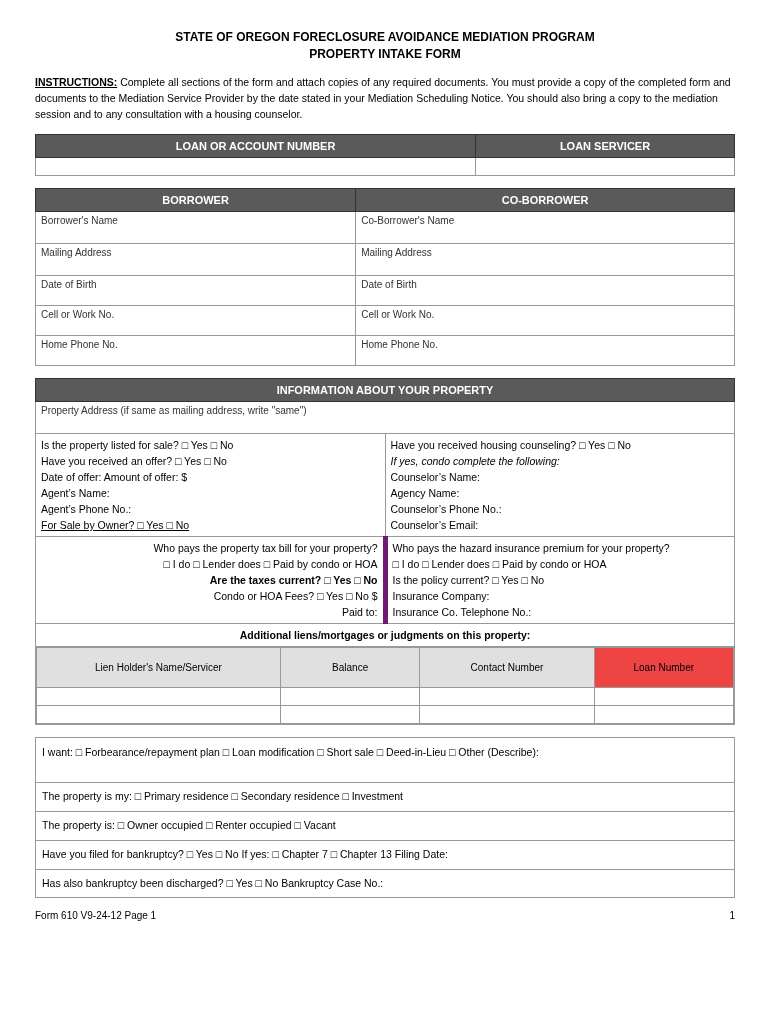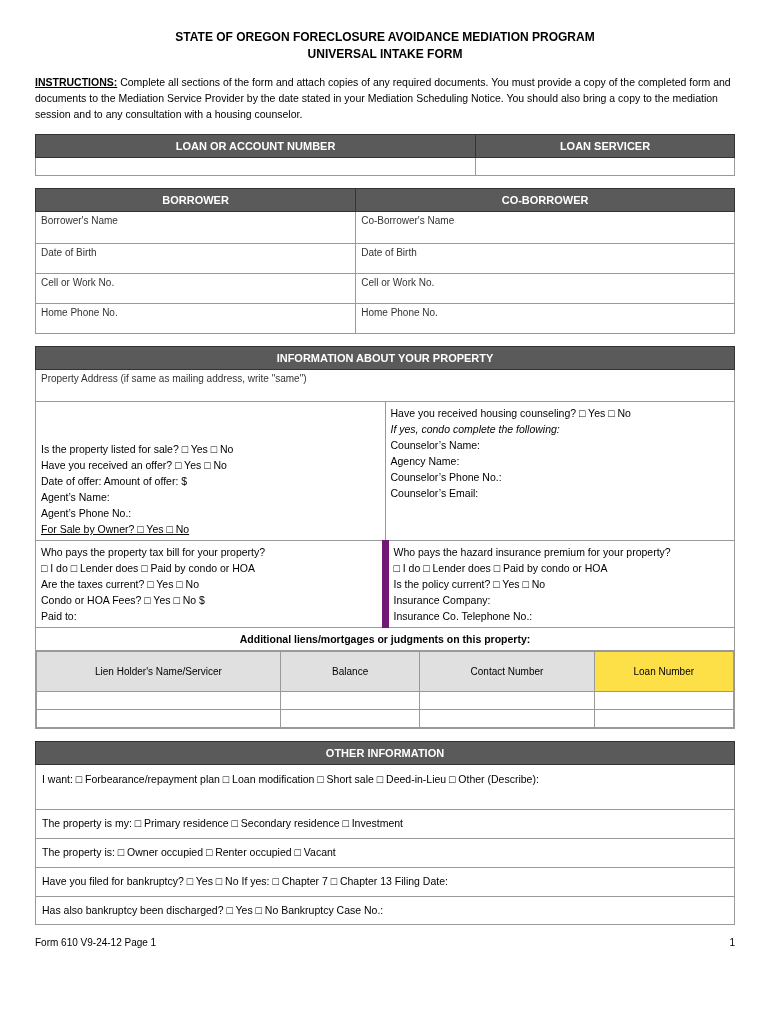--- a/index.html
+++ b/index.html
@@ -67,21 +67,21 @@
       margin-top: 10px;
       display: flex;
       justify-content: space-between;
       align-items: center;
     }
   </style>
 </head>
 <body>
 
 <div class="page-title">STATE OF OREGON FORECLOSURE AVOIDANCE MEDIATION PROGRAM</div>
-<div class="page-title">UNIVERSAL INTAKE FORM</div>
+<div class="page-title">PROPERTY INTAKE FORM</div>
 
 <p class="instructions">
   <strong>INSTRUCTIONS:</strong>
   <span>Complete all sections of the form and attach copies of any required documents. You must provide a copy of the completed form and documents to the Mediation Service Provider by the date stated in your Mediation Scheduling Notice. You should also bring a copy to the mediation session and to any consultation with a housing counselor.</span>
 </p>
 
 <table>
   <tbody>
       <tr>
     <th>LOAN OR ACCOUNT NUMBER</th>
@@ -105,20 +105,30 @@
       <div class="label-cell">Borrower's Name</div>
       <div style="height:14px;"></div>
     </td>
     <td>
       <div class="label-cell">Co-Borrower's Name</div>
       <div style="height:14px;"></div>
     </td>
   </tr>
   <tr>
     <td>
+      <div class="label-cell">Mailing Address</div>
+      <div style="height:14px;"></div>
+    </td>
+    <td>
+      <div class="label-cell">Mailing Address</div>
+      <div style="height:14px;"></div>
+    </td>
+  </tr>
+  <tr>
+    <td>
       <div class="label-cell">Date of Birth</div>
       <div style="height:12px;"></div>
     </td>
     <td>
       <div class="label-cell">Date of Birth</div>
       <div style="height:12px;"></div>
     </td>
   </tr>
   <tr>
     <td>
@@ -150,42 +160,42 @@
   </tr>
   <tr>
     <td colspan="2">
       <div class="label-cell">Property Address (if same as mailing address, write "same")</div>
       <div style="height:14px;"></div>
     </td>
   </tr>
 
   <tr>
     <td style="width:50%; vertical-align:top; border-right:1px solid #999;">
-      <div style="padding:2px 0;margin-top:36px;">Is the property listed for sale?  □ Yes  □ No</div>
+      <div style="padding:2px 0;">Is the property listed for sale?  □ Yes  □ No</div>
       <div style="padding:2px 0;">Have you received an offer?  □ Yes  □ No</div>
       <div style="padding:2px 0;">Date of offer:                Amount of offer: $</div>
       <div style="padding:2px 0;">Agent’s Name:</div>
       <div style="padding:2px 0;">Agent’s Phone No.:</div>
       <div style="padding:2px 0;text-decoration:underline;">For Sale by Owner?  □ Yes  □ No</div>
     </td>
     <td style="width:50%; vertical-align:top;">
       <div style="padding:2px 0;">Have you received housing counseling?  □ Yes  □ No</div>
       <div style="padding:2px 0; font-style:italic;">If yes, condo complete the following:</div>
       <div style="padding:2px 0;">Counselor’s Name:</div>
       <div style="padding:2px 0;">Agency Name:</div>
       <div style="padding:2px 0;">Counselor’s Phone No.:</div>
       <div style="padding:2px 0;">Counselor’s Email:</div>
     </td>
   </tr>
 
   <tr>
-    <td style="vertical-align:top; border-right:7px solid #701a75;">
+    <td style="vertical-align:top; border-right:5px solid #701a75;text-align:right;">
       <div style="padding:2px 0;">Who pays the property tax bill for your property?</div>
       <div style="padding:2px 0;">□ I do    □ Lender does    □ Paid by condo or HOA</div>
-      <div style="padding:2px 0;">Are the taxes current?  □ Yes  □ No</div>
+      <div style="padding:2px 0;font-weight:bold;">Are the taxes current?  □ Yes  □ No</div>
       <div style="padding:2px 0;">Condo or HOA Fees?  □ Yes  □ No   $</div>
       <div style="padding:2px 0;">Paid to:</div>
     </td>
     <td style="vertical-align:top;">
       <div style="padding:2px 0;">Who pays the hazard insurance premium for your property?</div>
       <div style="padding:2px 0;">□ I do    □ Lender does    □ Paid by condo or HOA</div>
       <div style="padding:2px 0;">Is the policy current?  □ Yes  □ No</div>
       <div style="padding:2px 0;">Insurance Company:</div>
       <div style="padding:2px 0;">Insurance Co. Telephone No.:</div>
     </td>
@@ -196,21 +206,21 @@
   </tr>
 
   <tr>
     <td colspan="2" style="padding:0;">
       <table style="width:100%; border-collapse:collapse; margin:0;">
         <tbody>
               <tr>
           <th style="background:#e0e0e0; color:#000; font-size:10px; font-weight:normal; text-align:center; border:1px solid #999; padding:3px; width:35%;">Lien Holder's Name/Servicer</th>
           <th style="background:#e0e0e0; color:#000; font-size:10px; font-weight:normal; text-align:center; border:1px solid #999; padding:3px; width:20%;">Balance</th>
           <th style="background:#e0e0e0; color:#000; font-size:10px; font-weight:normal; text-align:center; border:1px solid #999; padding:3px; width:25%;">Contact Number</th>
-          <th style="background:#fde047; color:#000; font-size:10px; font-weight:normal; text-align:center; border:1px solid #999; padding:14px; width:20%;">Loan Number</th>
+          <th style="background:#ef4444; color:#000; font-size:10px; font-weight:normal; text-align:center; border:1px solid #999; padding:14px; width:20%;">Loan Number</th>
         </tr>
         <tr>
           <td style="height:18px; border:1px solid #999;"></td>
           <td style="border:1px solid #999;"></td>
           <td style="border:1px solid #999;"></td>
           <td style="border:1px solid #999;"></td>
         </tr>
         <tr>
           <td style="height:18px; border:1px solid #999;"></td>
           <td style="border:1px solid #999;"></td>
@@ -219,23 +229,20 @@
         </tr>
       </tbody>
           </table>
     </td>
   </tr>
 </tbody>
   </table>
 
 <table class="other-info-table">
   <tbody>
-      <tr>
-    <th>OTHER INFORMATION</th>
-  </tr>
   <tr>
     <td style="padding:6px 6px 20px 6px;">I want:  □ Forbearance/repayment plan  □ Loan modification  □ Short sale  □ Deed-in-Lieu  □ Other (Describe):</td>
   </tr>
   <tr>
     <td style="padding:5px 6px;">The property is my:  □ Primary residence  □ Secondary residence  □ Investment</td>
   </tr>
   <tr>
     <td style="padding:5px 6px;">The property is:  □ Owner occupied  □ Renter occupied  □ Vacant</td>
   </tr>
   <tr>

